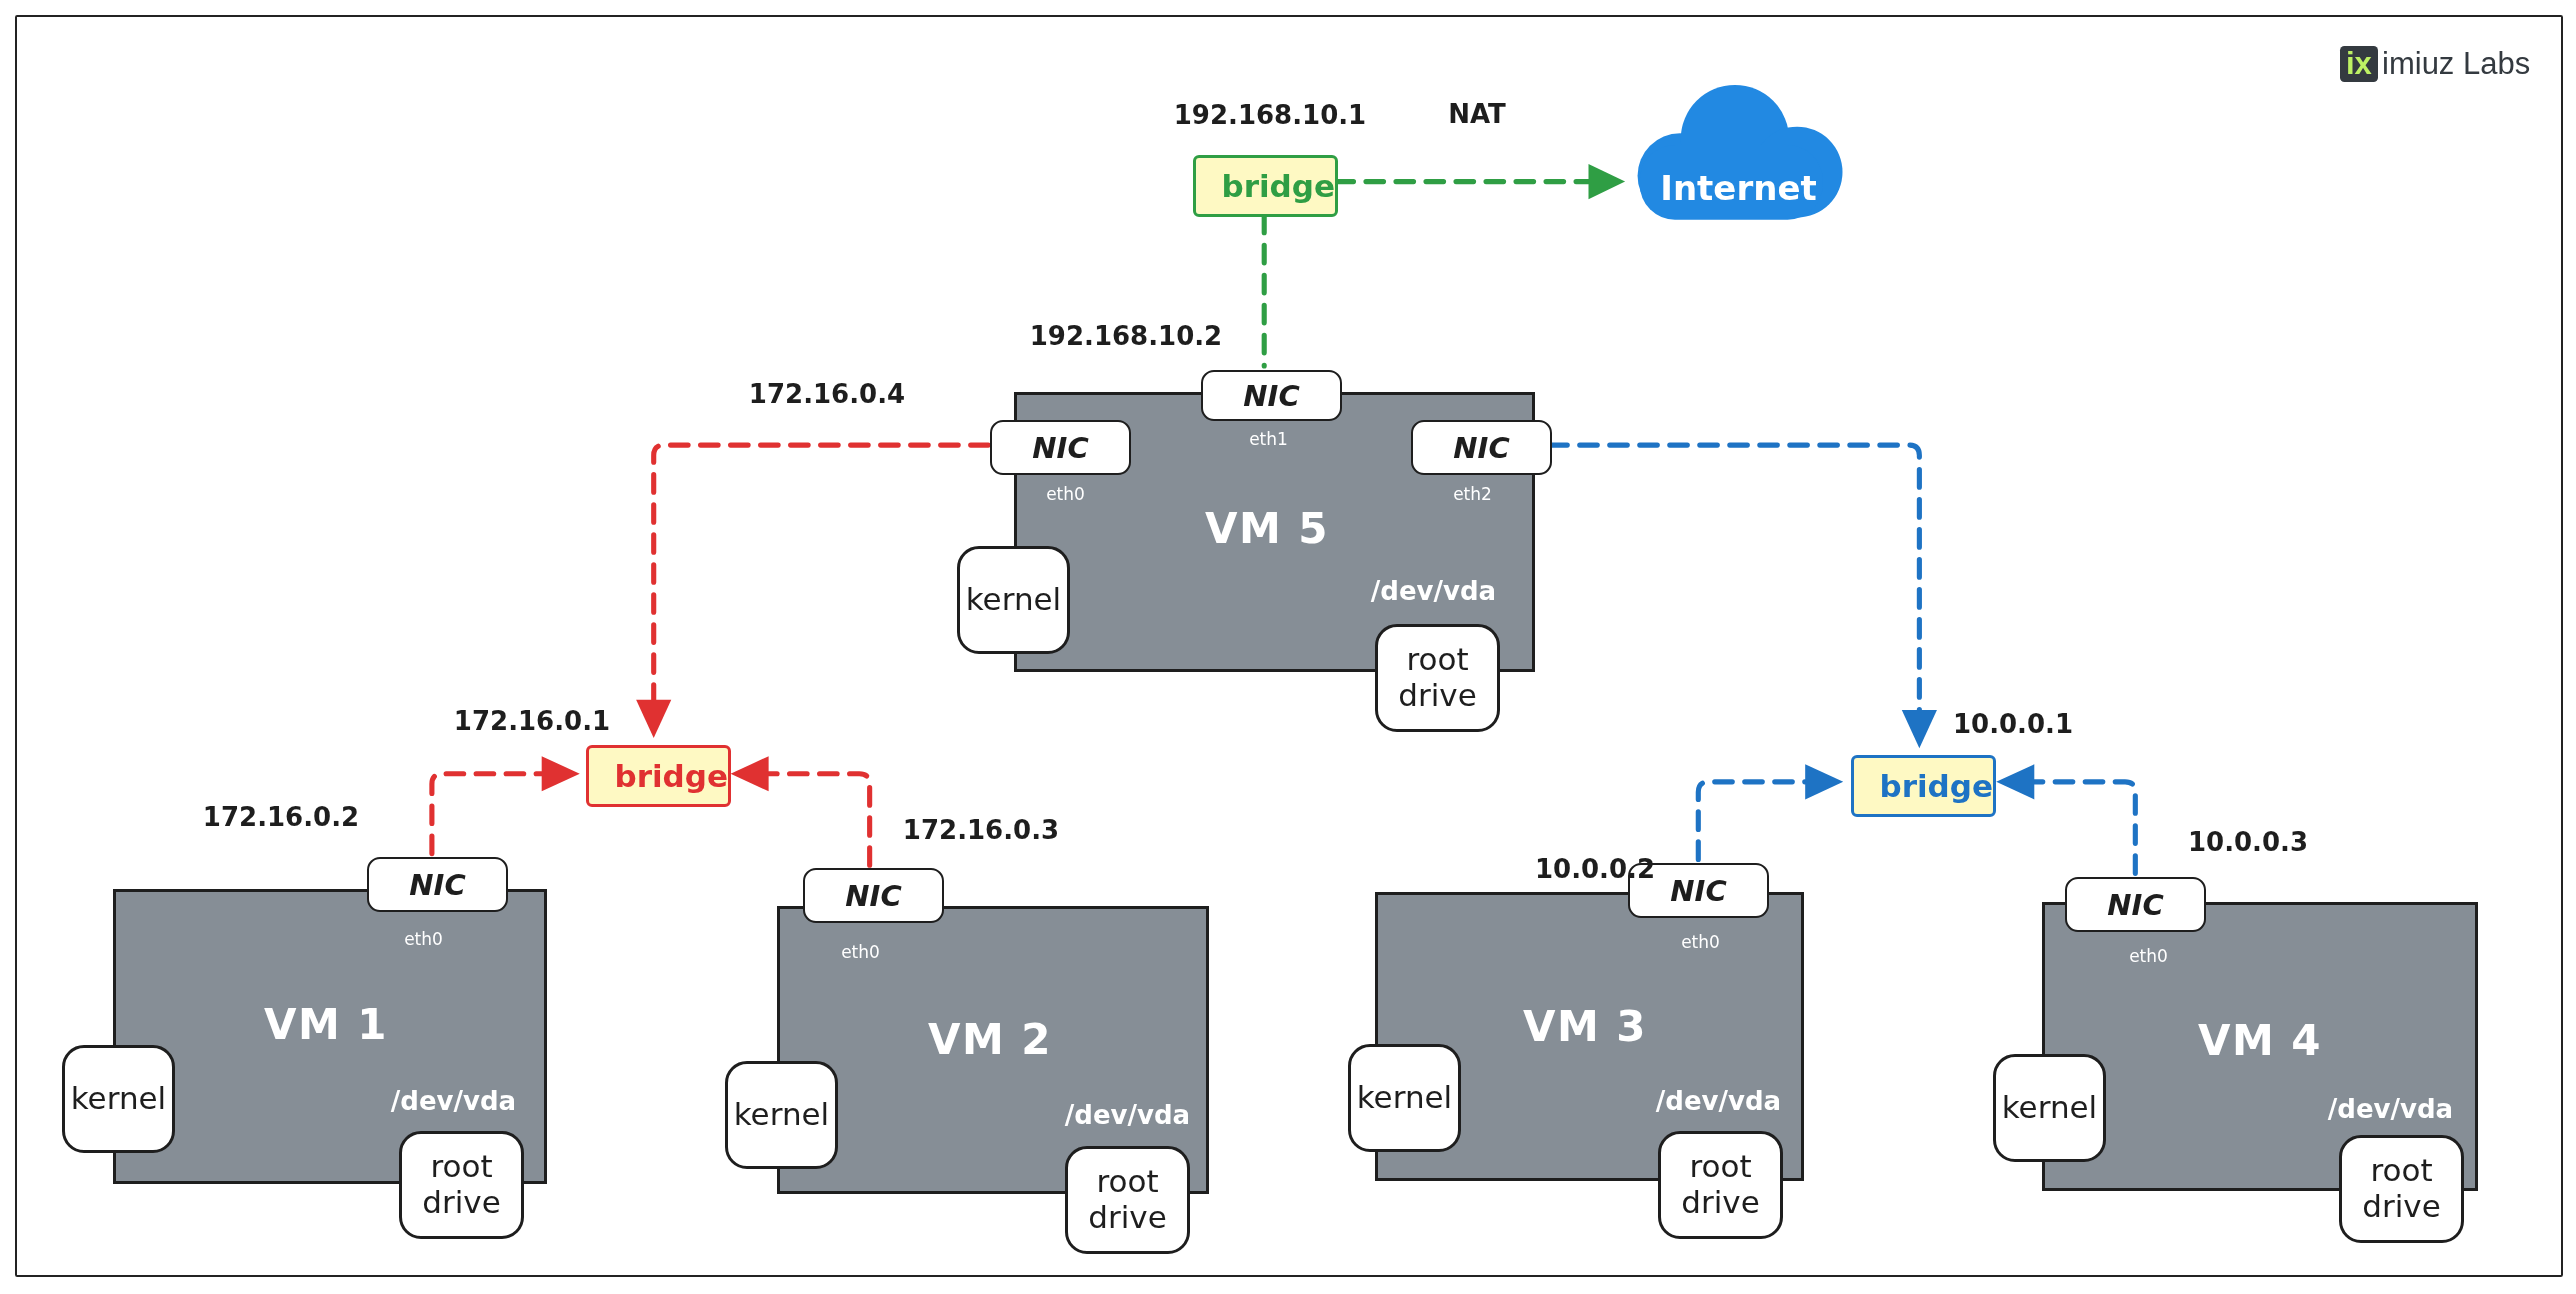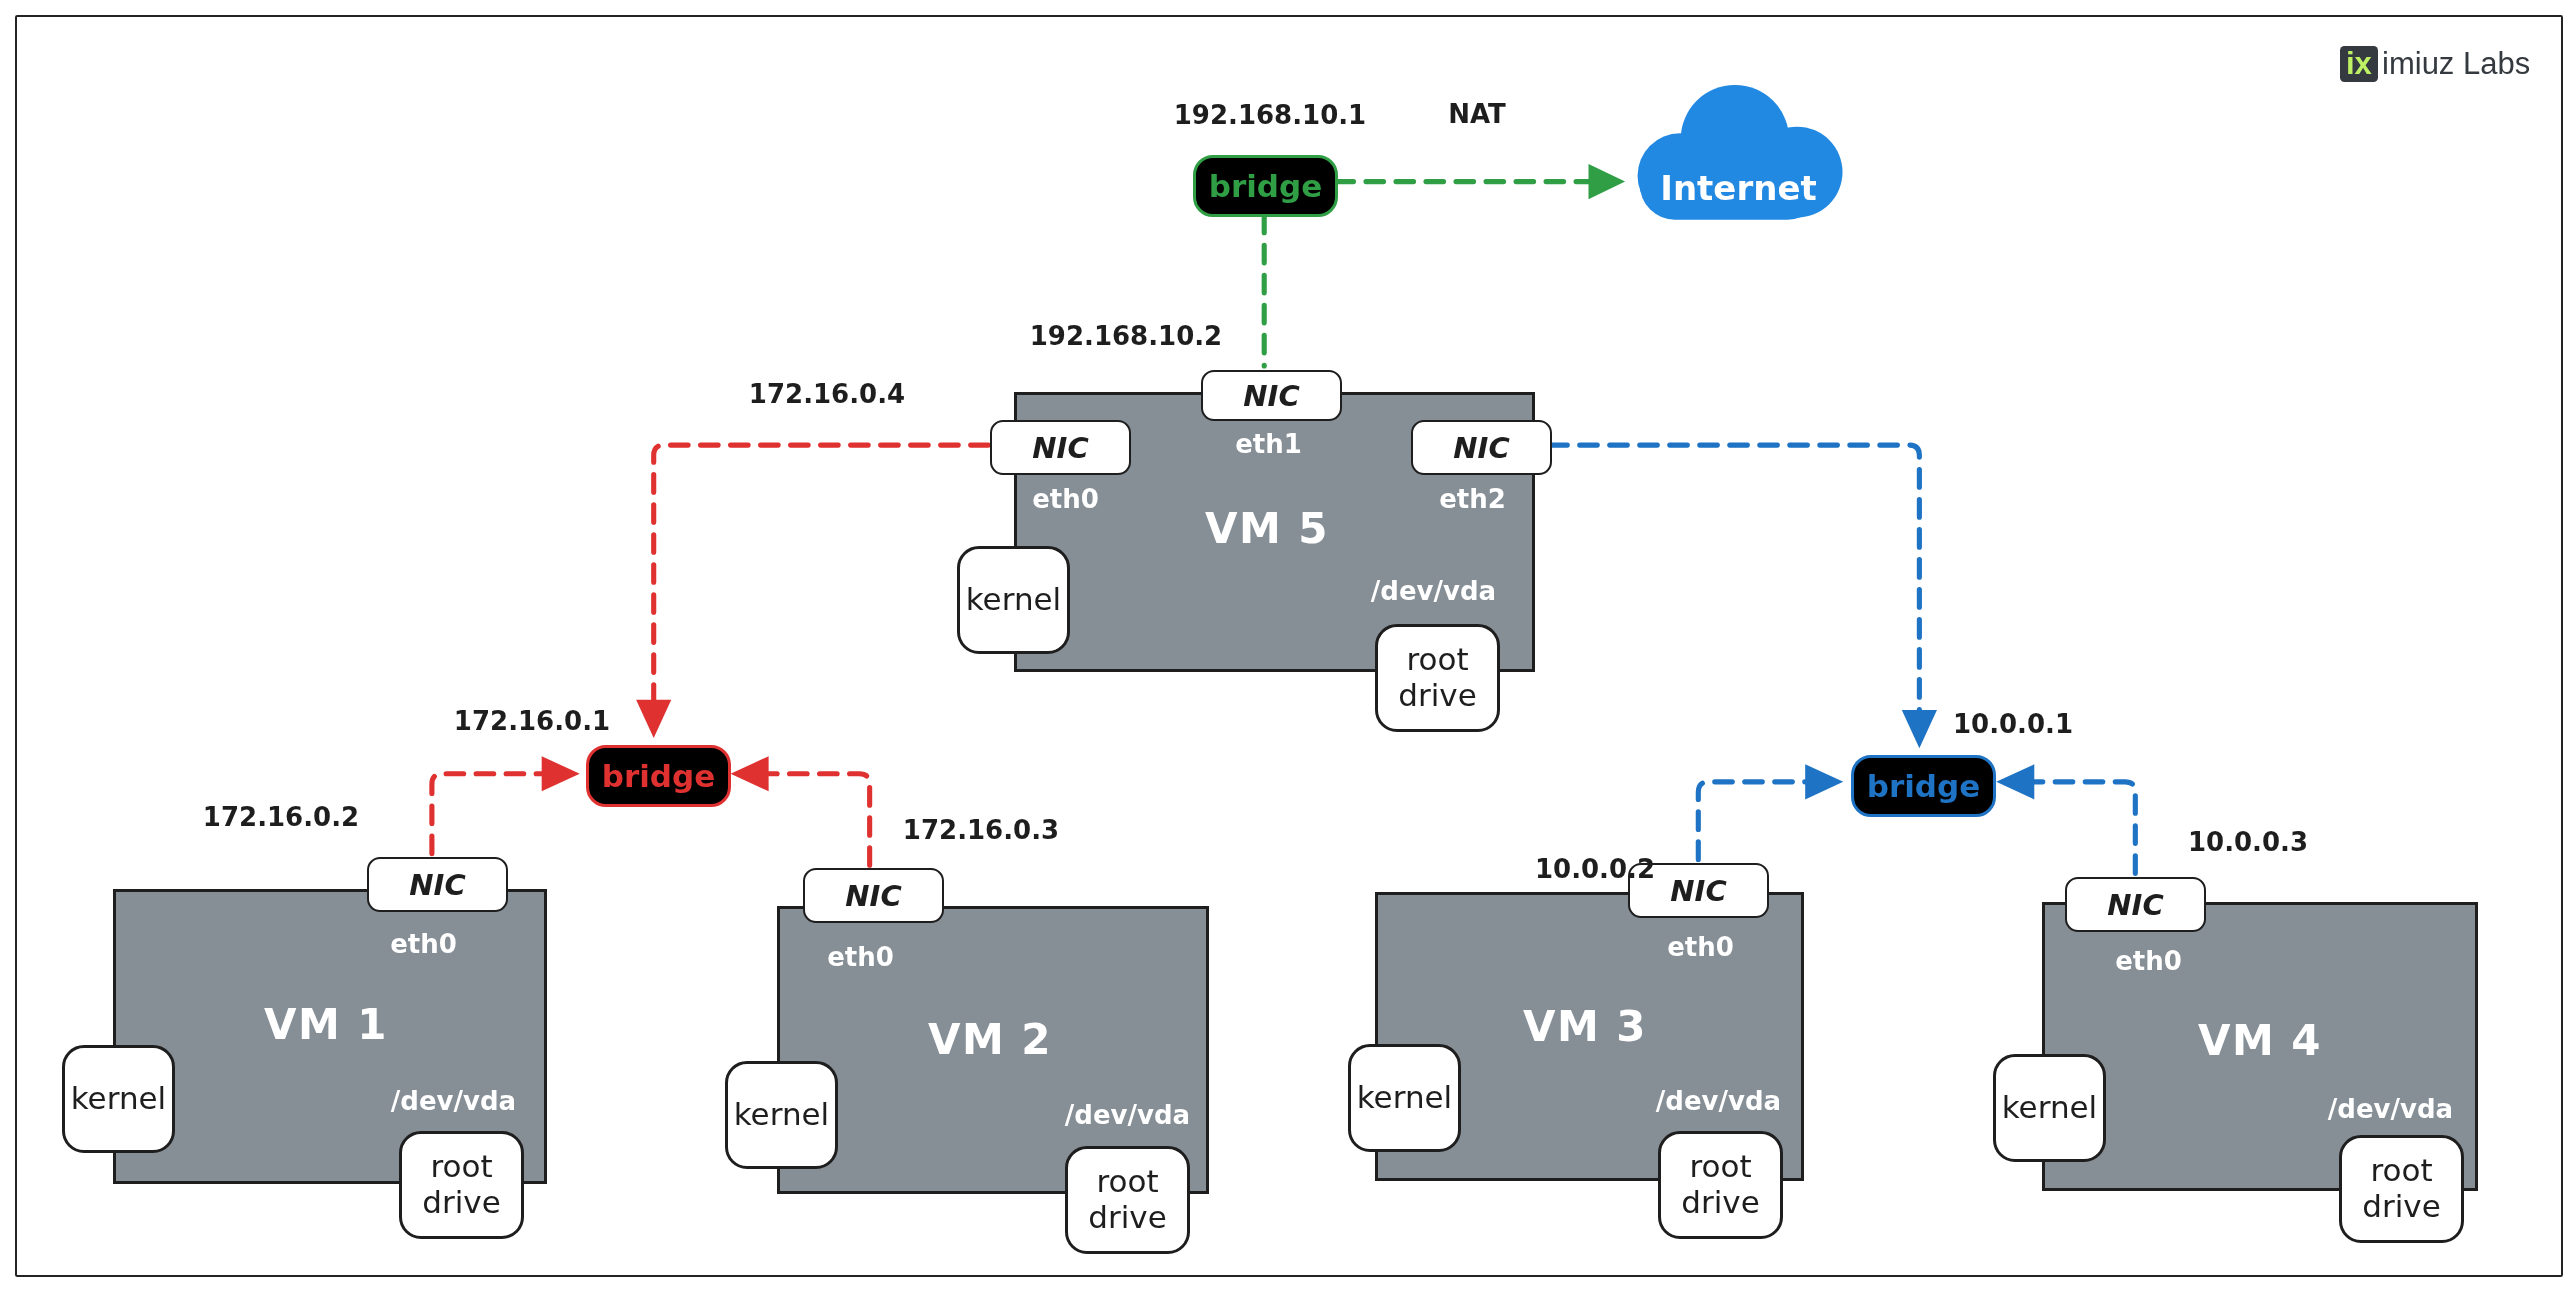--- a/index.html
+++ b/index.html
@@ -17,29 +17,29 @@
   .brand-ix{background:#343a40;color:#bef264;font-weight:700;border-radius:4.4px;
             padding:1.5px 5.9px 2.9px 5.9px;line-height:1;}
   
   .vm-box{position:absolute;background:#868e96;border:3.7px solid #1e1e1e;}
   .nic{position:absolute;width:137px;height:51px;background:#ffffff;border:2.9px solid #1e1e1e;
        border-radius:13px;display:flex;align-items:center;justify-content:center;
        font-size:29px;font-weight:600;font-style:italic;z-index:4;}
   .pill{position:absolute;background:#ffffff;border:3.7px solid #1e1e1e;border-radius:22px;
         display:flex;align-items:center;justify-content:center;text-align:center;
         font-size:31px;font-weight:500;line-height:1.15;z-index:4;}
-  .bridge{position:absolute;width:139px;height:56px;background:#000000;border-radius:20px;
-          display:flex;align-items:center;justify-content:center;
+  .bridge{position:absolute;width:139px;height:56px;background:#fef9c3;border-radius:6px;
+          display:flex;align-items:center;justify-content:flex-end;
           font-size:31px;font-weight:600;z-index:4;}
   .bridge.green{border:3.7px solid #2f9e44;color:#2f9e44;}
   .bridge.red{border:3.7px solid #e03131;color:#e03131;}
   .bridge.blue{border:3.7px solid #1e73c4;color:#1e73c4;}
   .ip{position:absolute;width:220px;text-align:center;font-size:26px;font-weight:600;color:#1e1e1e;z-index:5;}
   .wtxt{position:absolute;color:#ffffff;text-align:center;z-index:3;}
-  .iface{width:117px;font-size:26px;font-weight:700;}
+  .iface{width:117px;font-size:17px;font-weight:400;}
   .vmname{width:220px;font-size:42px;font-weight:600;letter-spacing:1.5px;}
   .disk{width:161px;font-size:26px;font-weight:600;}
   .cloud-label{position:absolute;left:1649px;top:168px;width:179px;text-align:center;
                color:#ffffff;font-size:34px;font-weight:600;z-index:3;}
   svg.wires{position:absolute;left:0;top:0;z-index:2;}
   .wire{fill:none;stroke-width:7px;stroke-dasharray:24 17;stroke-linecap:round;}
   .wire.g{stroke:#2f9e44;} .wire.r{stroke:#e03131;} .wire.b{stroke:#1e73c4;}
   .ah-g{fill:#2f9e44;} .ah-r{fill:#e03131;} .ah-b{fill:#1e73c4;}
 </style>
 </head>

